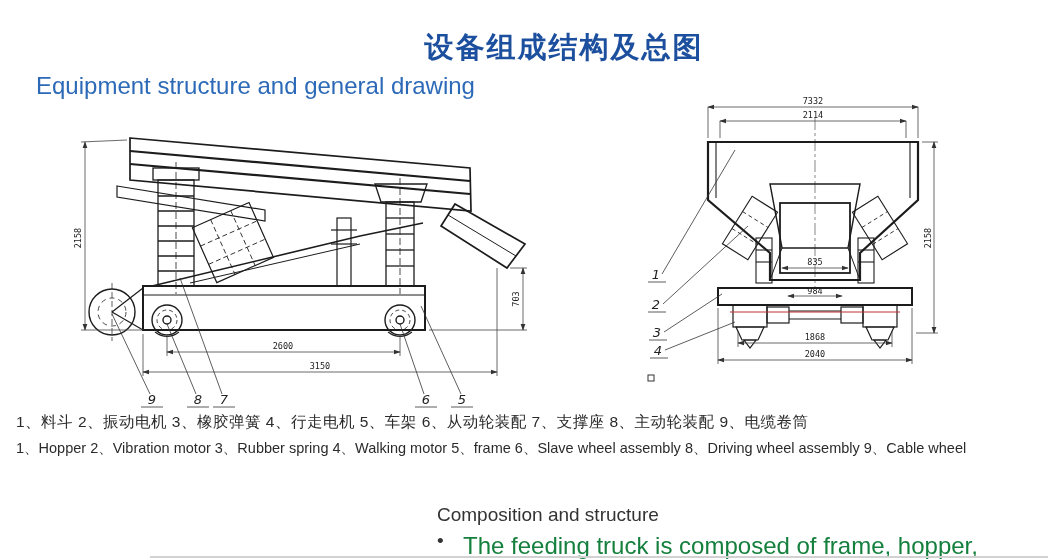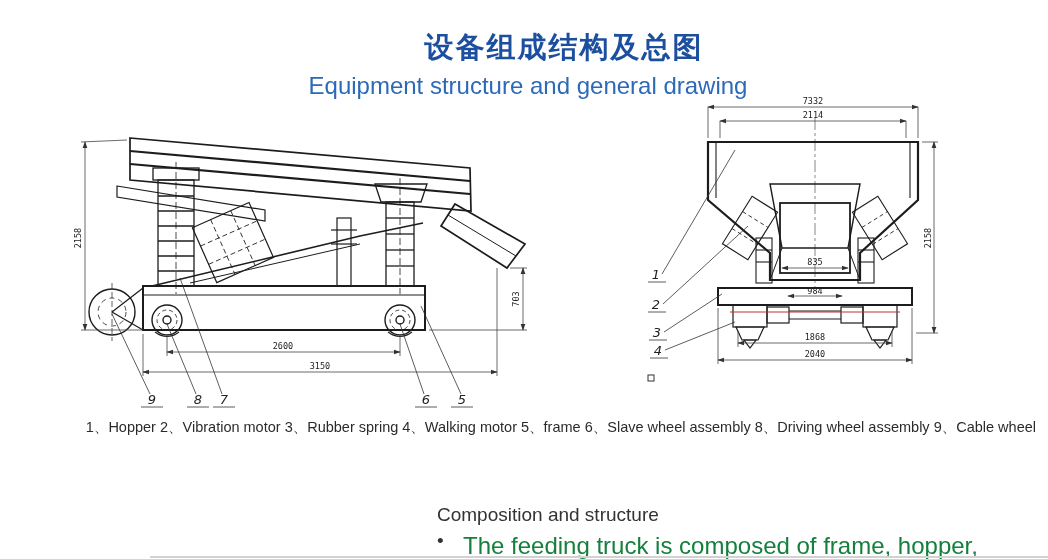--- a/index.html
+++ b/index.html
@@ -7,31 +7,31 @@
   .page {
     position:relative; width:1048px; height:559px; background:#fff;
     font-family:"Liberation Sans","DejaVu Sans",sans-serif; color:#2e2e2e; overflow:hidden;
   }
   .title-zh {
     position:absolute; top:28px; left:0; width:100%; text-align:center;
     font-size:29px; font-weight:bold; color:#1d4f9f; letter-spacing:2px;
     padding-left:80px;
   }
   .title-en {
-    position:absolute; top:72px; left:0; width:100%; text-align:center;
-    font-size:24px; font-weight:normal; color:#2c6ab8; padding-left:8px;
+    position:absolute; top:72px; left:0; width:100%; text-align:left;
+    font-size:24px; font-weight:normal; color:#2c6ab8; padding-left:36px;
   }
   svg text { font-family:"DejaVu Sans Mono","Liberation Mono",monospace; fill:#222; }
   svg .dimtxt { font-size:8.5px; }
   svg .callout { font-size:13px; font-style:italic; font-family:"DejaVu Sans",sans-serif; }
   .legend {
     position:absolute; left:16px; top:412px; width:1020px;
   }
   .legend-zh { font-size:15.5px; color:#2b2b2b; letter-spacing:0.5px; }
-  .legend-en { font-size:14.5px; color:#2b2b2b; margin-top:6px;text-align:right; }
+  .legend-en { font-size:14.5px; color:#2b2b2b; margin-top:6px; }
   .comp-left {
     position:absolute; left:16px; top:466px; width:412px;
   }
   .comp-left .h { font-size:17px; color:#333; }
   .comp-left .b { font-size:19px; color:#333; letter-spacing:4px; line-height:1.55; margin-top:3px; }
   .comp-right {
     position:absolute; left:437px; top:464px; width:600px;margin-top:40px;
   }
   .comp-right .h { font-size:19px; color:#333; }
   .comp-right .row { display:flex; margin-top:4px; }
@@ -281,20 +281,21 @@
     </g>
     <text class="callout" x="16" y="191" text-anchor="middle">1</text>
     <text class="callout" x="16" y="221" text-anchor="middle">2</text>
     <text class="callout" x="17" y="249" text-anchor="middle">3</text>
     <text class="callout" x="18" y="267" text-anchor="middle">4</text>
 
     <rect x="8" y="287" width="6" height="6" fill="none" stroke="#333" stroke-width="1"></rect>
   </svg>
 
   <div class="legend">
+    <div class="legend-zh">1、料斗 2、振动电机 3、橡胶弹簧 4、行走电机 5、车架 6、从动轮装配 7、支撑座 8、主动轮装配 9、电缆卷筒</div>
     <div class="legend-en">1、Hopper 2、Vibration motor 3、Rubber spring 4、Walking motor 5、frame 6、Slave wheel assembly 8、Driving wheel assembly 9、Cable wheel</div>
   </div>
 
 
   <div class="comp-right">
     <div class="h">Composition and structure</div>
     <div class="row">
       <div class="bullet">•</div>
       <div class="b">The feeding truck is composed of frame, hopper, walking device, vibration device and control system.</div>
     </div>

